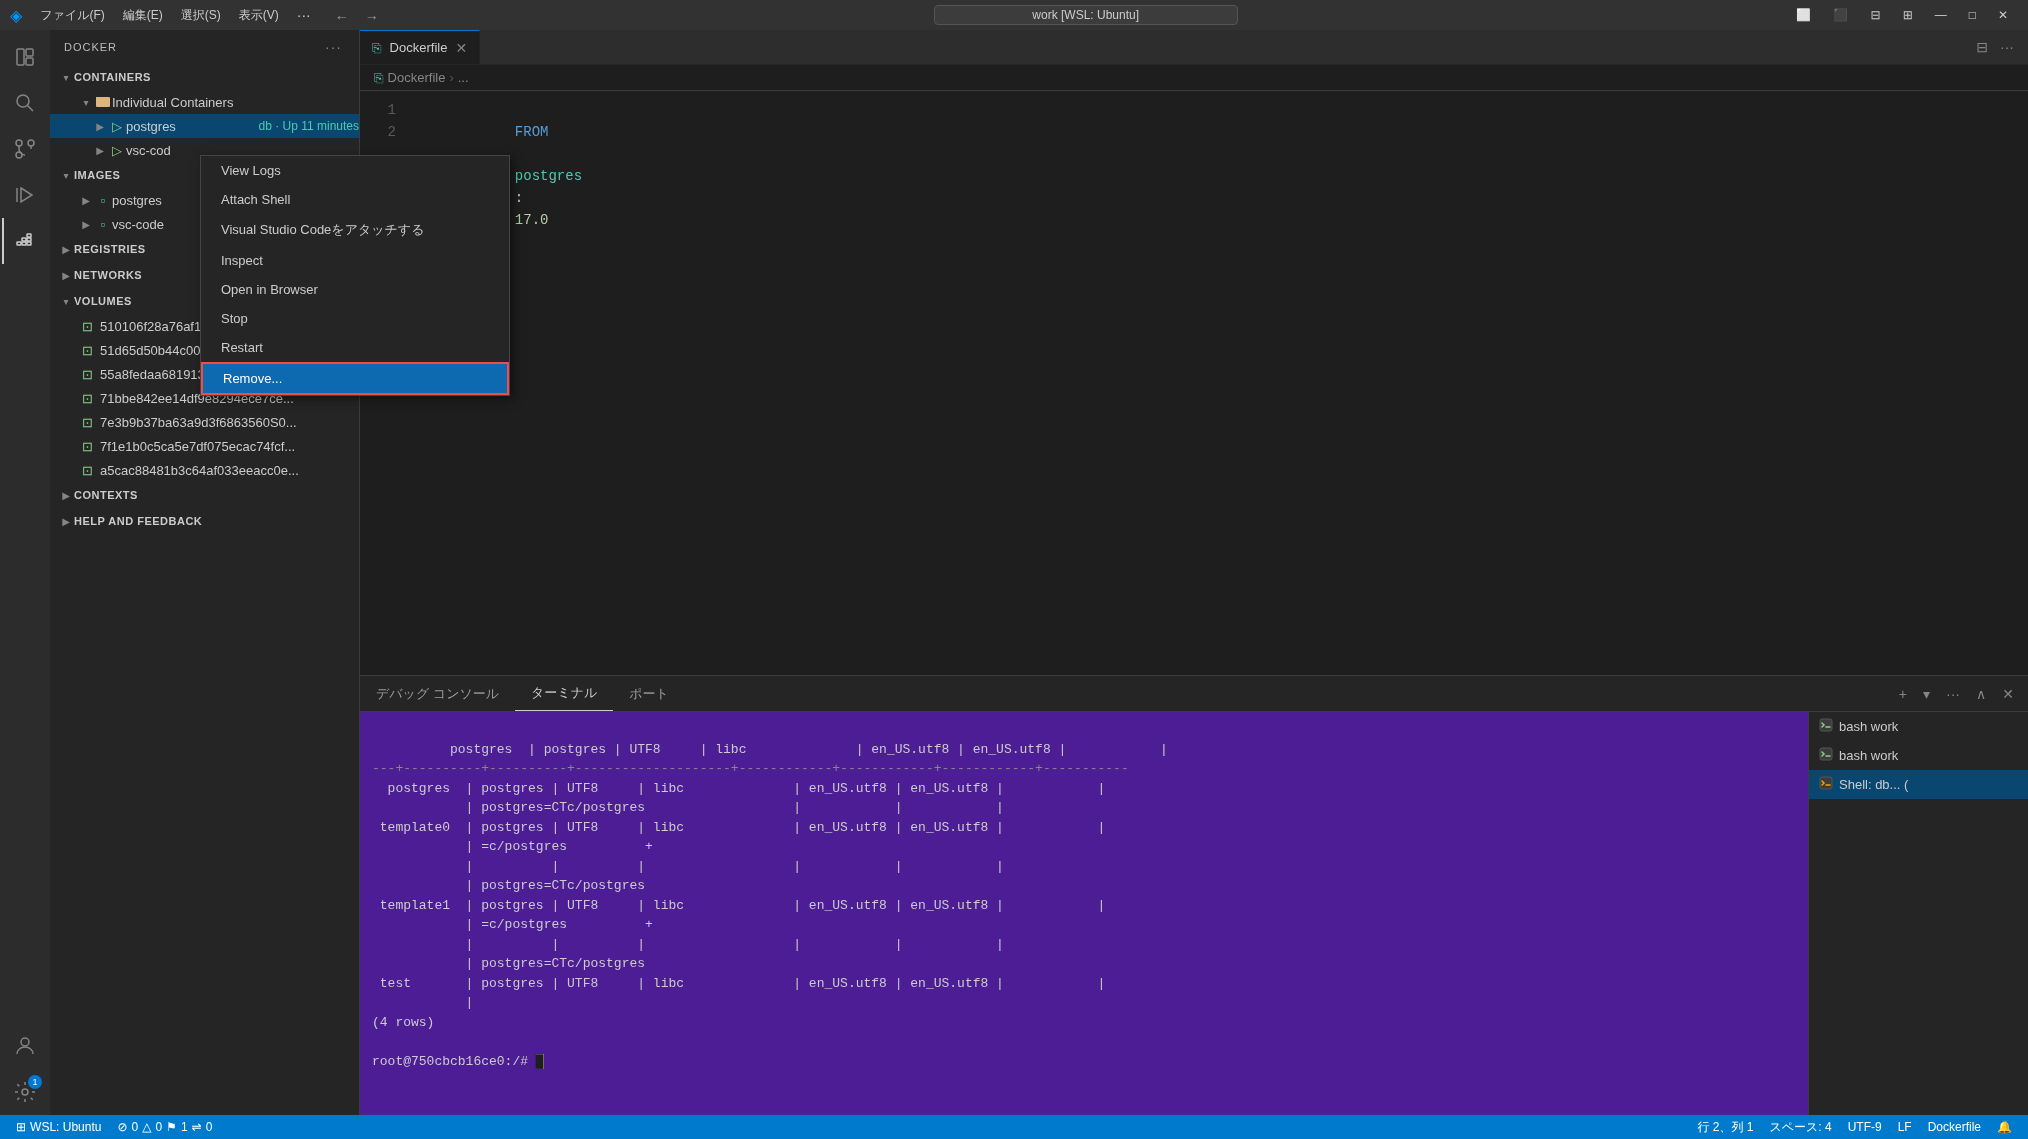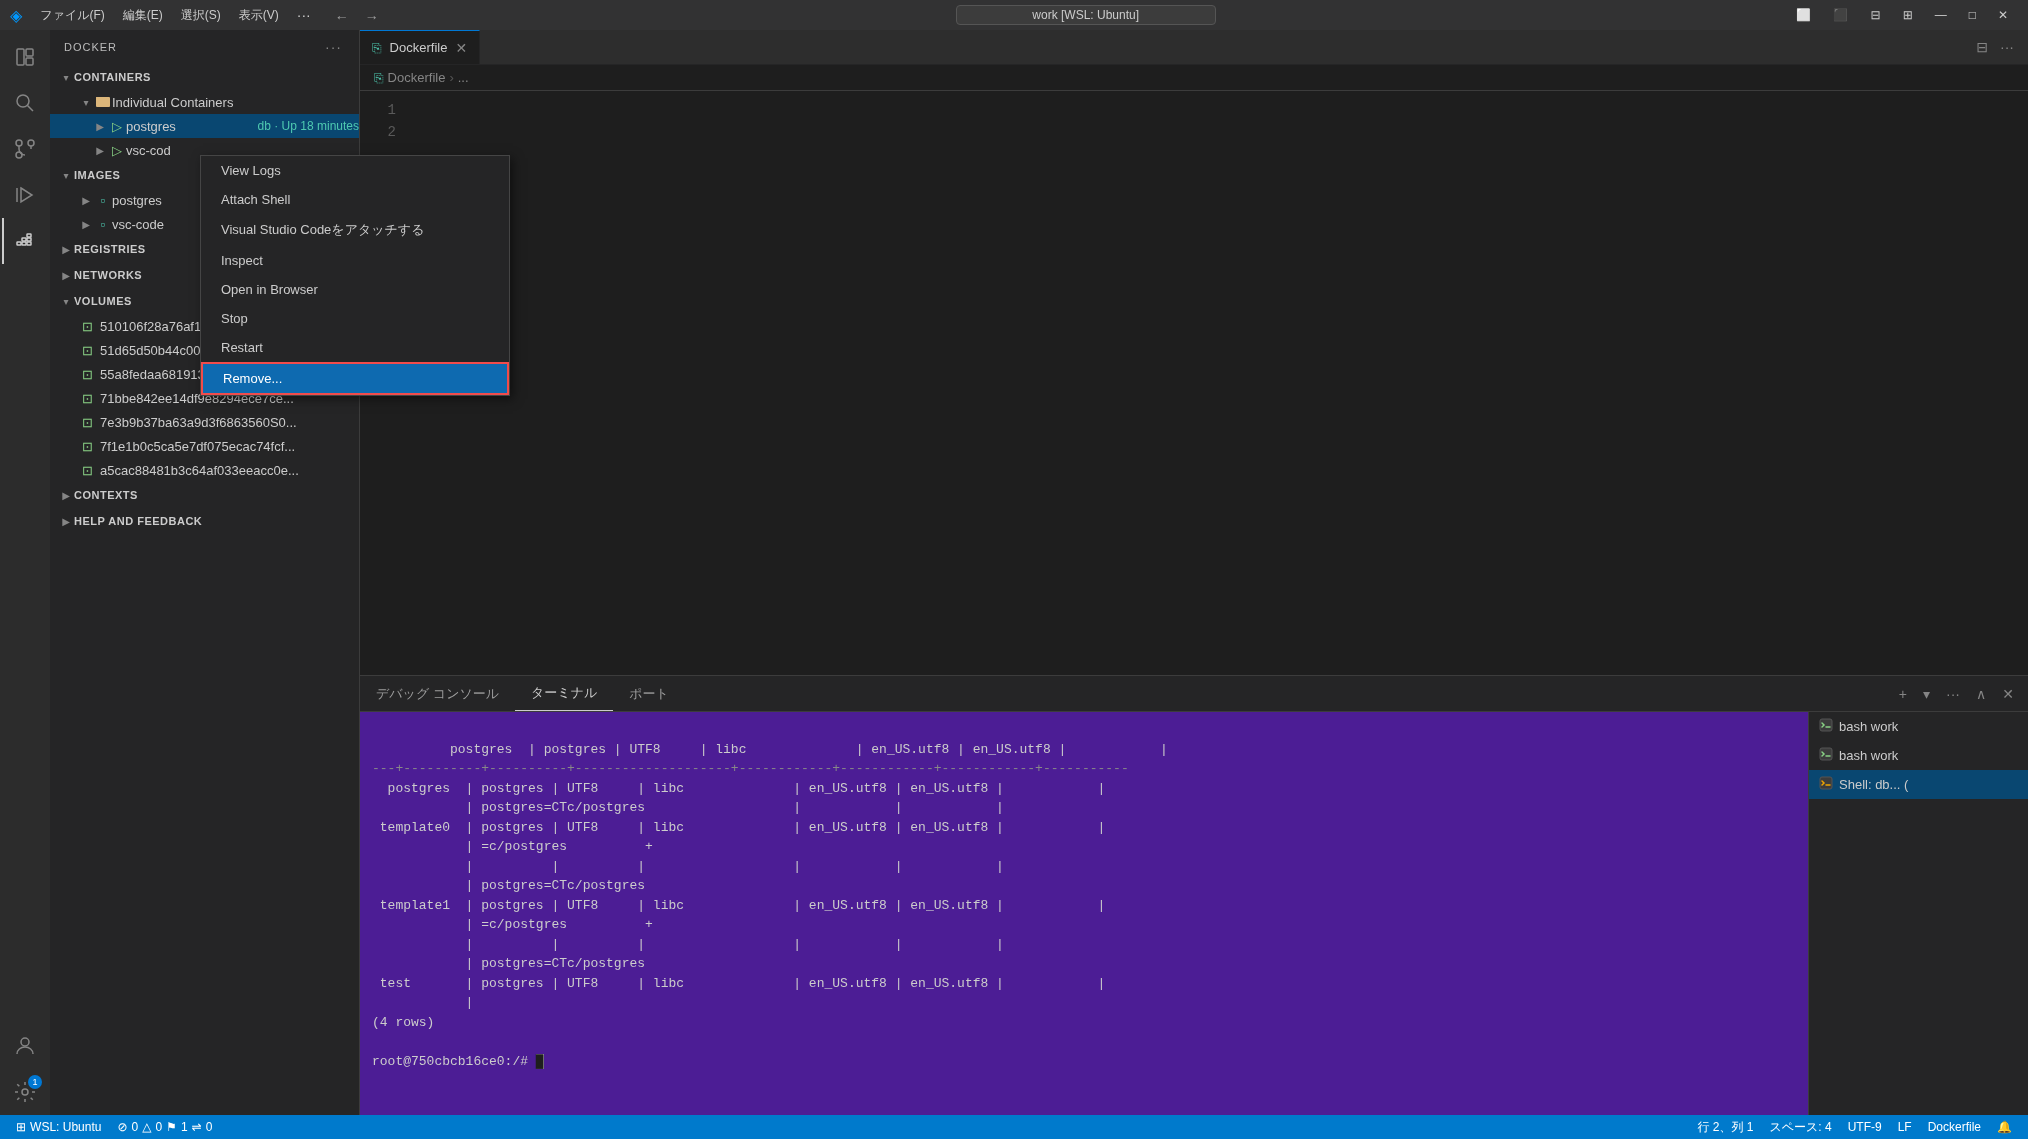--- a/index.html
+++ b/index.html
@@ -64,21 +64,21 @@
       display: flex;
       justify-content: center;
     }
     .titlebar-search-box {
       background: #3c3c3c;
       border: 1px solid #555;
       border-radius: 4px;
       color: #cccccc;
       padding: 2px 44px;
       font-size: 12px;
-      width: 260px;
+      width: 304px;
       text-align: center;
     }
     .titlebar-controls {
       display: flex;
       gap: 2px;
       margin-left: auto;
     }
     .titlebar-control-btn {
       color: #cccccc;
       font-size: 12px;
@@ -576,21 +576,21 @@
             <rect x="0" y="3" width="6" height="2" rx="0.5" fill="#dcb67a"></rect>
           </svg>
       </span>
       <span class="tree-label">Individual Containers</span>
     </div>
 
     <div class="tree-item tree-indent-3 highlighted">
       <span class="tree-chevron">▶</span>
       <span class="tree-icon" style="color:#89d185;">▷</span>
       <span class="tree-label">postgres</span>
-      <span class="tree-sublabel">db · Up 18 minutes</span>
+      <span class="tree-sublabel">db · Up 11 minutes</span>
     </div>
 
     <div class="tree-item tree-indent-3">
       <span class="tree-chevron">▶</span>
       <span class="tree-icon" style="color:#89d185;">▷</span>
       <span class="tree-label">vsc-cod</span>
     </div>
 
     <div class="section-header tree-indent-1">
       <span class="tree-chevron">▾</span>
@@ -693,20 +693,27 @@
       <span>...</span>
     </div>
 
     <div class="code-editor">
       <div class="code-content">
         <div class="line-numbers">
           <div>1</div>
           <div>2</div>
         </div>
         <div class="code-lines">
+          <div class="code-line">
+            <span class="kw-keyword">FROM</span>
+            <span> </span>
+            <span class="kw-type">postgres</span>
+            <span>:</span>
+            <span class="kw-number">17.0</span>
+          </div>
           <div class="code-line">&nbsp;</div>
         </div>
         <div class="minimap"></div>
       </div>
     </div>
 
     <div class="terminal-container">
 
       <div class="terminal-tabs">
         <div class="terminal-tab">デバッグ コンソール</div>

